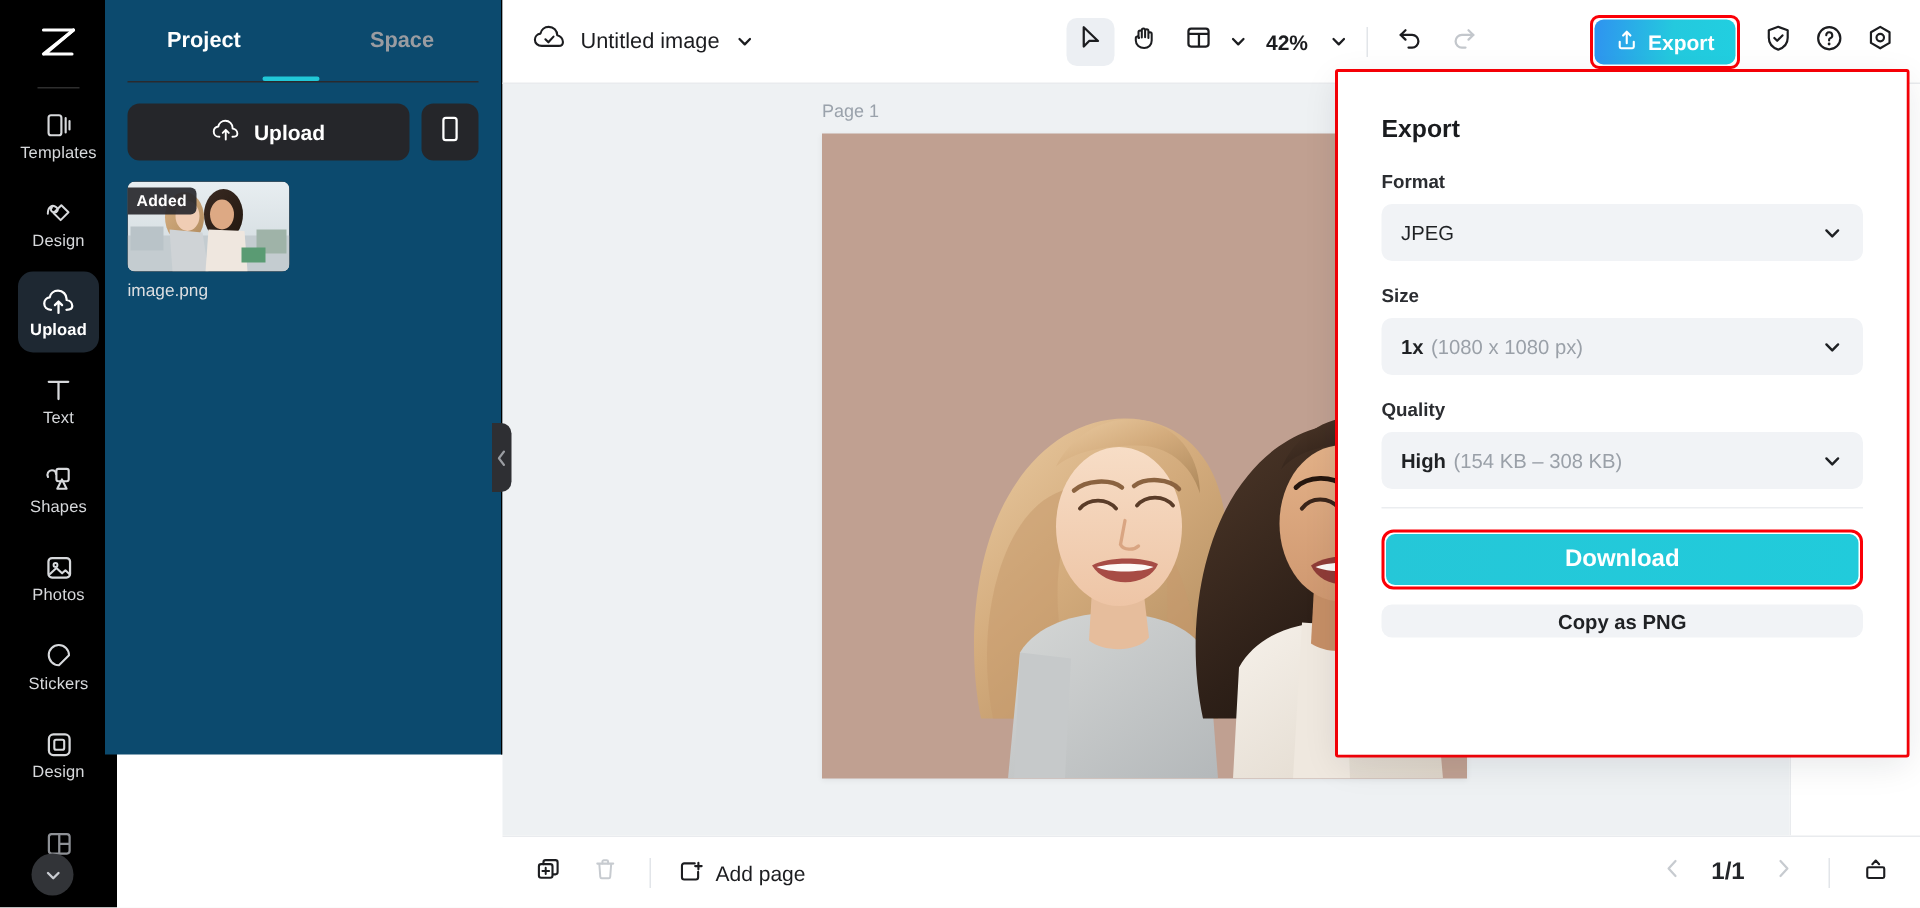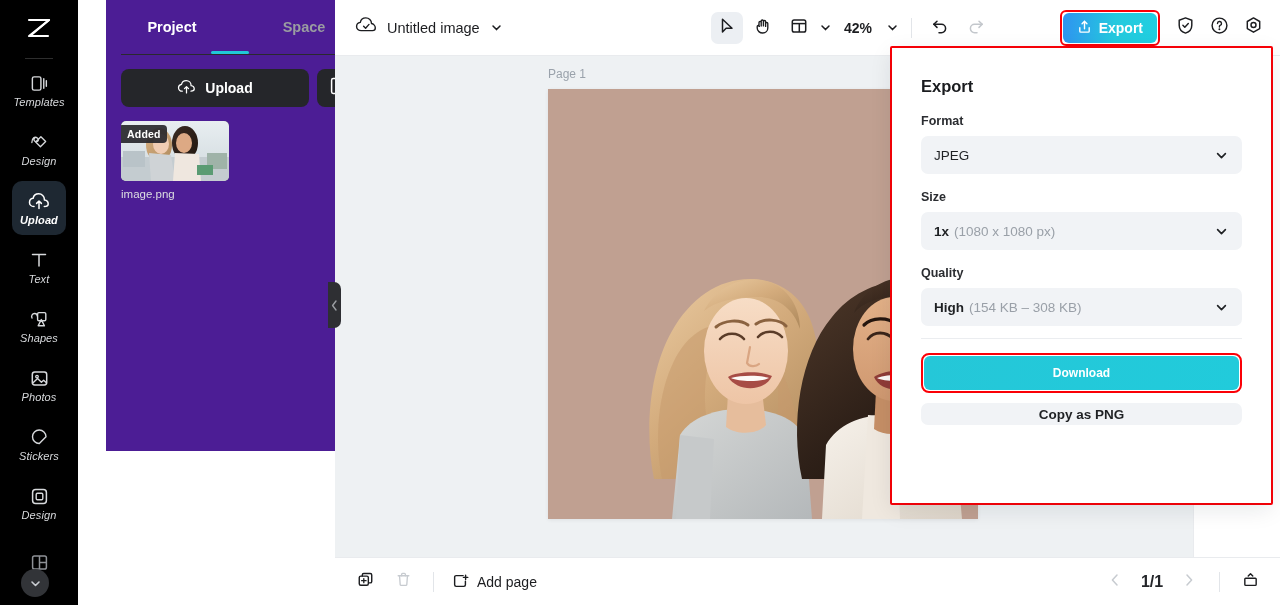--- a/index.html
+++ b/index.html
@@ -11,21 +11,20 @@
   }
   #app { position: relative; width: 1280px; height: 605px; }
 
   
   .icon-rail {
     position: absolute; left: 0; top: 0;
     width: 78px; height: 605px;
     background: #000000;
     display: flex; flex-direction: column; align-items: center;
     overflow: hidden;
-    font-style: italic;
   }
   .logo-wrap {
     width: 70px; height: 48px;
     display: flex; align-items: center; justify-content: center;
     margin-top: 4px;
   }
   .rail-sep { width: 28px; height: 1px; background: #2e2e2e; margin: 6px 0 4px; }
   .rail-item {
     width: 54px; height: 54px; border-radius: 10px;
     display: flex; flex-direction: column; align-items: center; justify-content: center;
@@ -41,24 +40,23 @@
   .rail-more {
     position: absolute; left: 21px; bottom: 8px;
     width: 28px; height: 28px; border-radius: 50%;
     background: #323438; display: flex; align-items: center; justify-content: center;
     cursor: pointer; z-index: 3;
   }
 
   
   .left-panel {
     position: absolute; left: 70px; top: 0;
-    width: 265px; height: 451px;
-    background: #4c1d95;
+    width: 265px; height: 503px;
+    background: #0c4a6e;
     border-right: 1px solid #000;
-    margin-left: 36px;
   }
   .panel-tabs {
     display: flex; height: 54px; align-items: center;
     padding: 0 0 0 0; position: relative;
   }
   .panel-tab {
     flex: 1; text-align: center; font-size: 14.5px; font-weight: 700;
     color: #9a9ca1; cursor: pointer; line-height: 54px;
   }
   .panel-tab.active { color: #ffffff; }
@@ -199,21 +197,21 @@
   .ep-select .sel-sub { color: #9aa0a8; font-weight: 400; margin-left: 5px; }
   .ep-select .sel-plain { font-weight: 400; }
   .ep-select .caret { margin-left: auto; display: flex; }
   .ep-hr { height: 1px; background: #ebedf0; margin: 12px 0 14px; }
   .dl-hl {
     border: 2.5px solid #fb0007; border-radius: 8px; padding: 1px; margin-bottom: 10px;
   }
   .dl-btn {
     height: 34px; border-radius: 6px;
     background: linear-gradient(95deg,#25c7d8 0%,#21cbdb 100%);
-    color: #fff; font-size: 12px; font-weight: 700;
+    color: #fff; font-size: 16px; font-weight: 700;
     display: flex; align-items: center; justify-content: center; cursor: pointer;
   }
   .copy-btn {
     height: 22px; border-radius: 7px; background: #f1f3f6;
     color: #1f2124; font-size: 13.5px; font-weight: 700;
     display: flex; align-items: center; justify-content: center; cursor: pointer;
   }
 </style>
 </head>
 <body>

